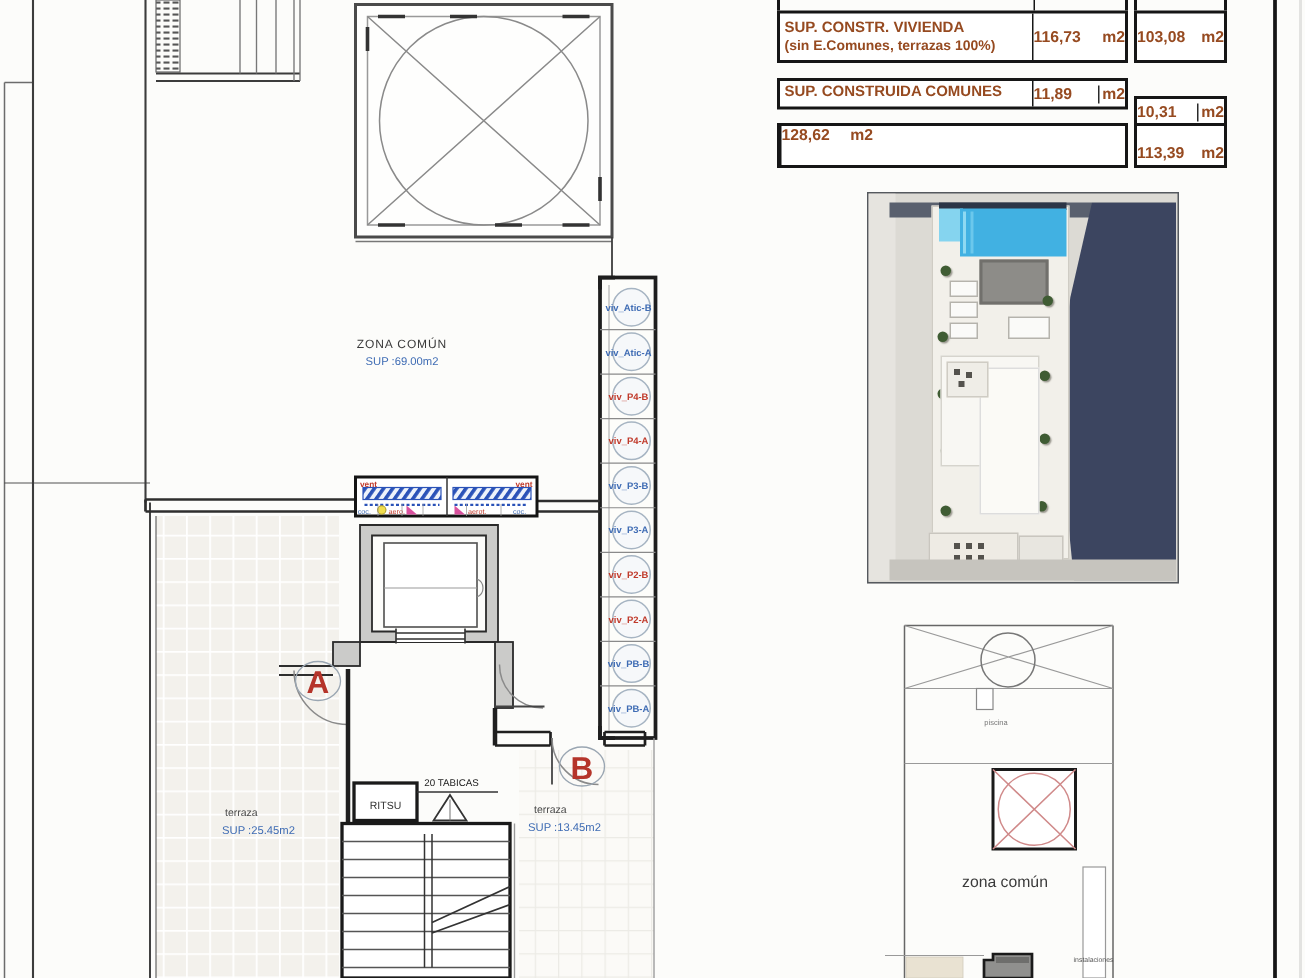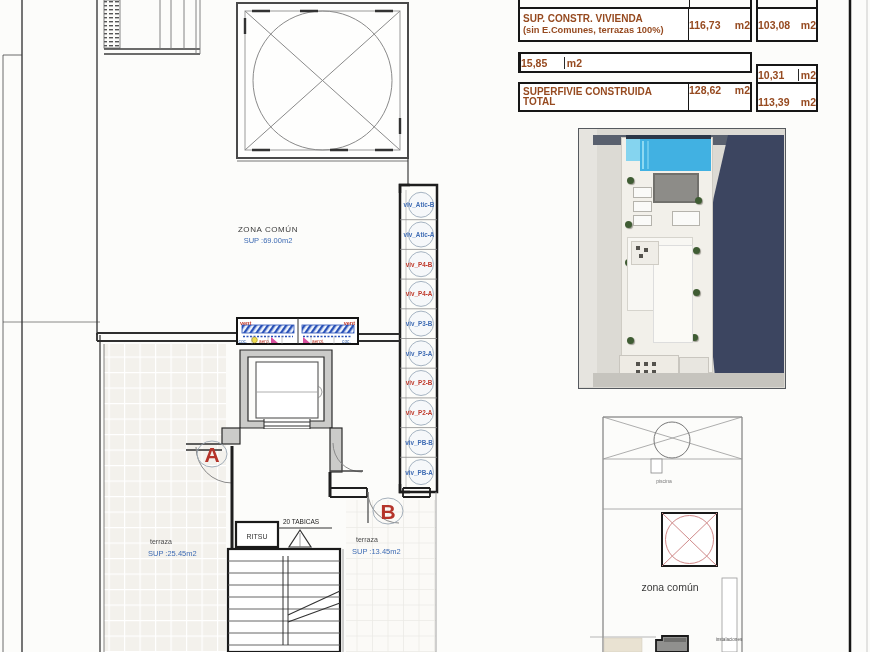--- a/index.html
+++ b/index.html
@@ -249,37 +249,36 @@
         </div>
   </div>
   <div class="tbox right" style="left:756px;top:7px;width:62px;height:35px">
     <div class="val">
           <span class="num">103,08</span>
           <span class="unit">m2</span>
         </div>
   </div>
 
   <div class="tbox" style="left:518px;top:52px;width:234px;height:21px">
+    <div class="lbl">
+          <span>SUP. CONSTRUIDA COMUNES</span>
+        </div>
     <div class="val mdiv">
-          <span class="num">15,85</span>
+          <span class="num">11,89</span>
           <span class="unit">m2</span>
         </div>
   </div>
   <div class="tbox right" style="left:756px;top:64px;width:62px;height:21px">
     <div class="val mdiv">
           <span class="num">10,31</span>
           <span class="unit">m2</span>
         </div>
   </div>
 
   <div class="tbox" style="left:518px;top:82px;width:234px;height:30px">
-    <div class="lbl">
-      <span>SUPERFIVIE CONSTRUIDA</span>
-      <span>TOTAL</span>
-    </div>
     <div class="val" style="align-items:flex-end;padding-bottom:14px">
       <span class="num">128,62</span>
           <span class="unit">m2</span>
     </div>
   </div>
   <div class="tbox right" style="left:756px;top:82px;width:62px;height:30px">
     <div class="val" style="align-items:flex-end;padding-bottom:2px">
       <span class="num">113,39</span>
           <span class="unit">m2</span>
     </div>

